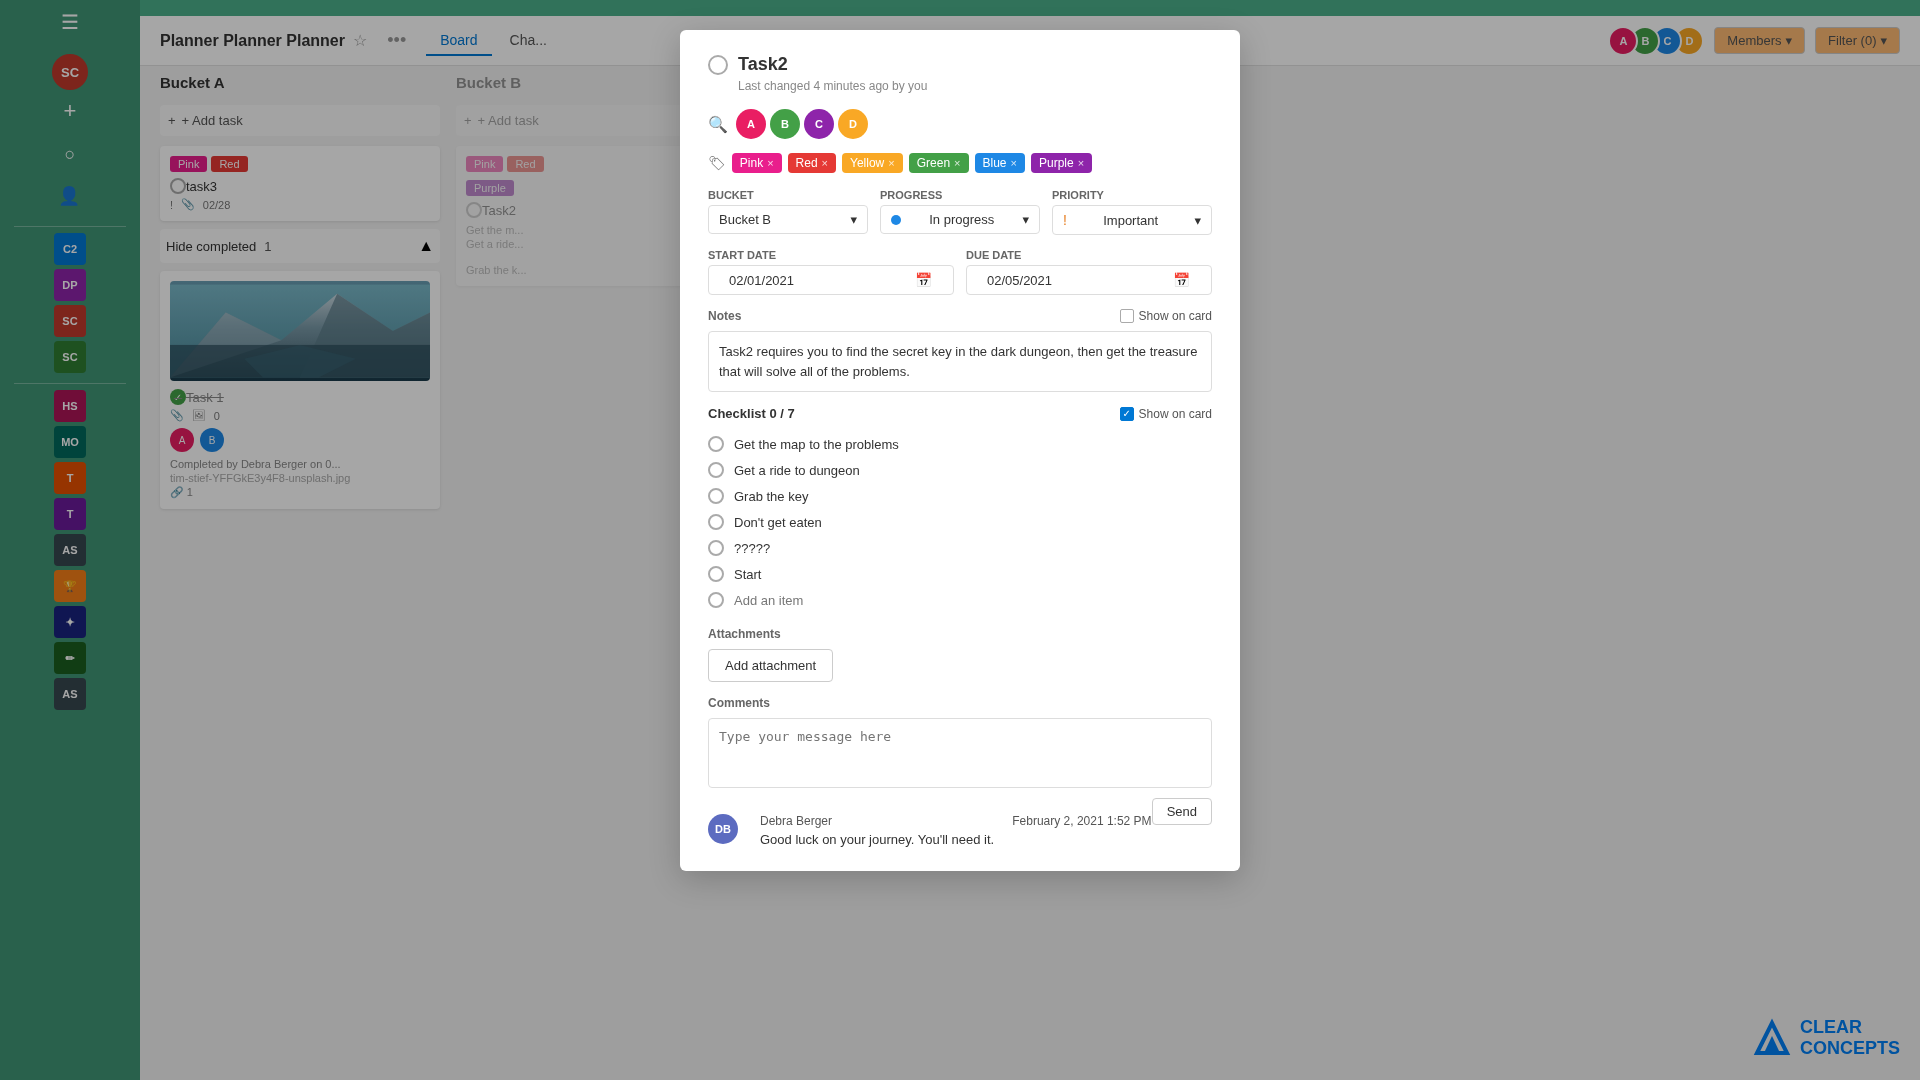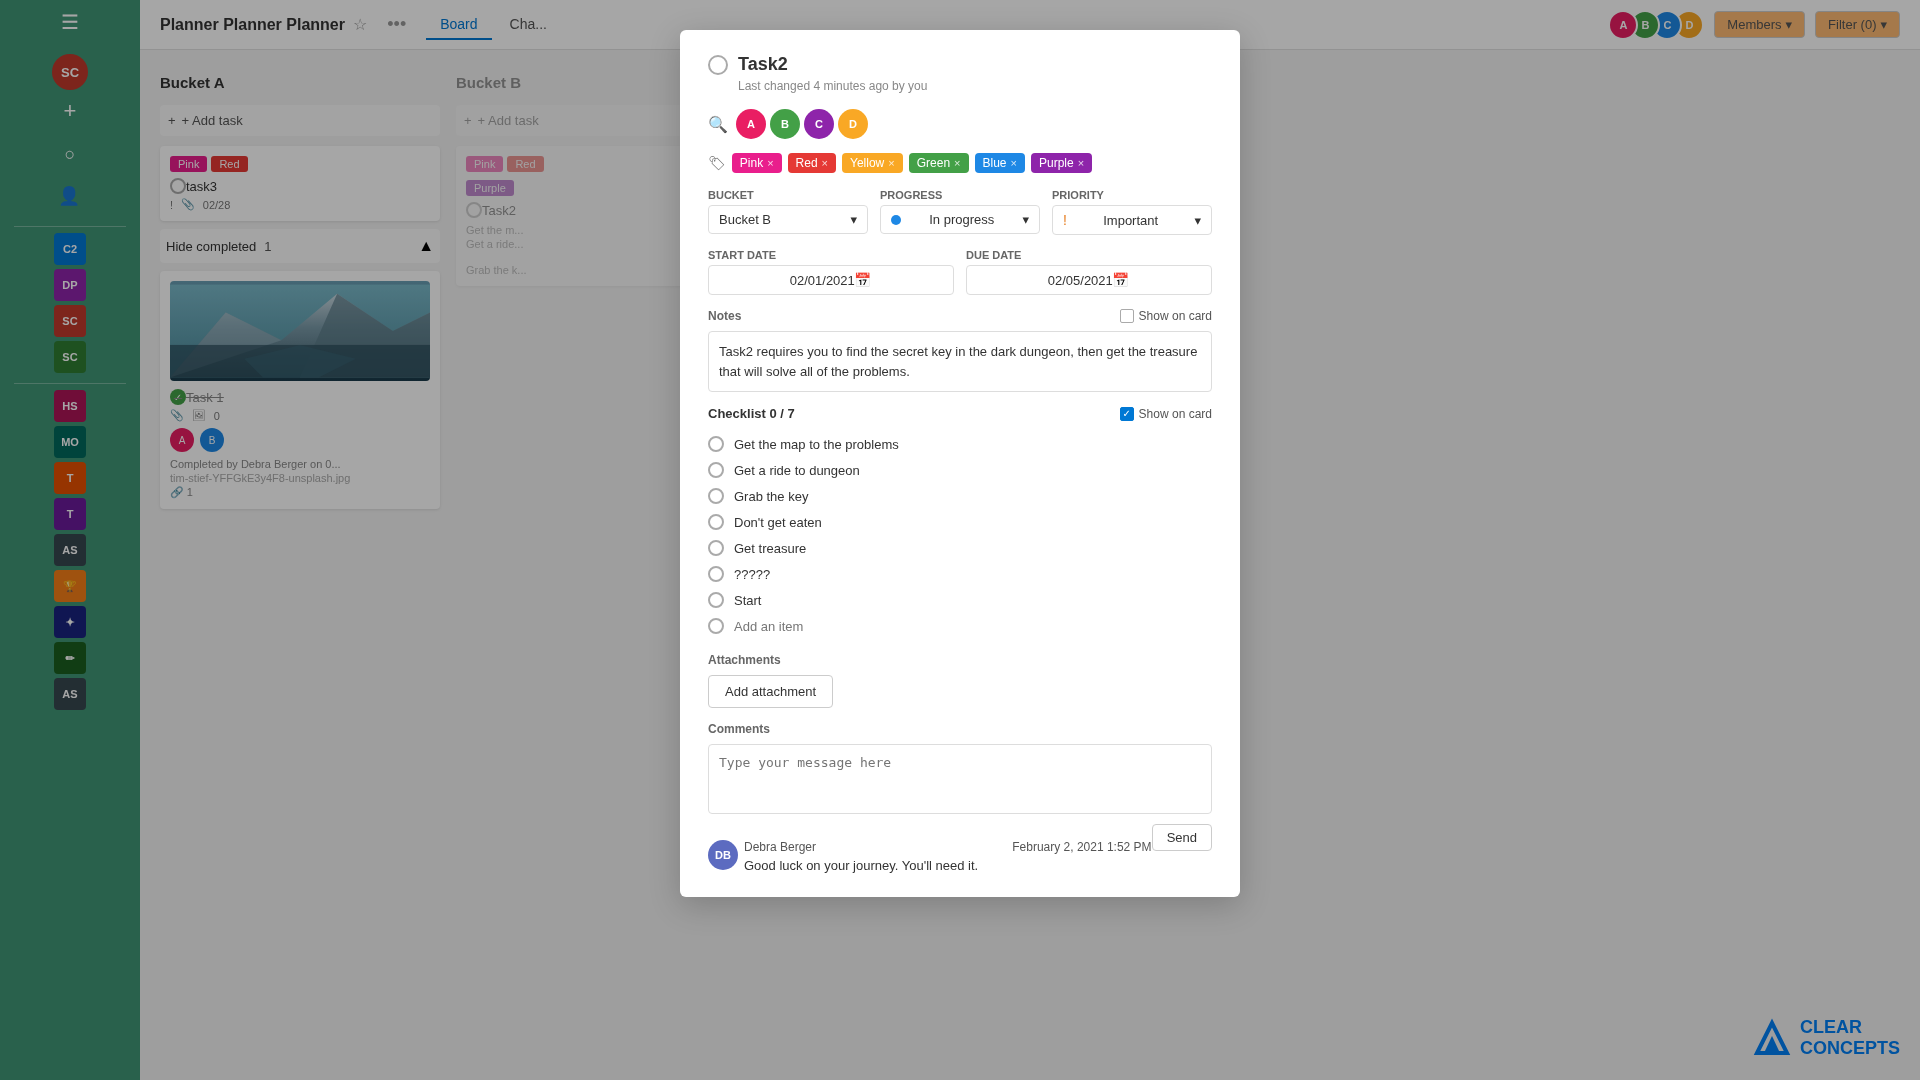--- a/index.html
+++ b/index.html
@@ -80,21 +80,21 @@
       width: 80%;
       height: 1px;
       background: rgba(255,255,255,0.3);
       margin: 6px 0;
     }
 
     
     .topbar {
       position: absolute;
       left: 140px;
-      top: 0;
+      top: 16px;
       right: 0;
       height: 50px;
       background: white;
       display: flex;
       align-items: center;
       padding: 0 20px;
       z-index: 10;
       border-bottom: 1px solid #e0e0e0;
     }
     .topbar-title {
@@ -450,26 +450,26 @@
     
     .modal-dates {
       display: grid;
       grid-template-columns: 1fr 1fr;
       gap: 12px;
       margin-bottom: 14px;
     }
     .date-field {
       border: 1px solid #ddd;
       border-radius: 4px;
-      padding: 6px 12px;
-      font-size: 13px;
-      color: #333;
-      display: flex;
-      align-items: center;
-      justify-content: center;
+      padding: 6px 20px;
+      font-size: 13px;
+      color: #333;
+      display: flex;
+      align-items: center;
+      justify-content: space-between;
       cursor: pointer;
     }
     .date-icon {
       color: #666;
       font-size: 14px;
     }
 
     
     .modal-notes-label {
       font-size: 12px;
@@ -584,21 +584,21 @@
       border: 1px solid #ccc;
       border-radius: 4px;
       padding: 5px 14px;
       font-size: 13px;
       color: #333;
       cursor: pointer;
       background: white;
     }
     .comment-row {
       display: flex;
-      gap: 6px;
+      gap: 22px;
       margin-top: 16px;
     }
     .comment-avatar {
       width: 30px;
       height: 30px;
       border-radius: 50%;
       background: #5c6bc0;
       flex-shrink: 0;
       display: flex;
       align-items: center;
@@ -934,24 +934,20 @@
     <div class="checklist-item">
       <div class="checklist-radio"></div>
       <span>Grab the key</span>
     </div>
     <div class="checklist-item">
       <div class="checklist-radio"></div>
       <span>Don't get eaten</span>
     </div>
     <div class="checklist-item">
       <div class="checklist-radio"></div>
-      <span>Get treasure</span>
-    </div>
-    <div class="checklist-item">
-      <div class="checklist-radio"></div>
       <span>?????</span>
     </div>
     <div class="checklist-item">
       <div class="checklist-radio"></div>
       <span>Start</span>
     </div>
     <div class="checklist-add">
       <div class="checklist-radio"></div>
       <span>Add an item</span>
     </div>

